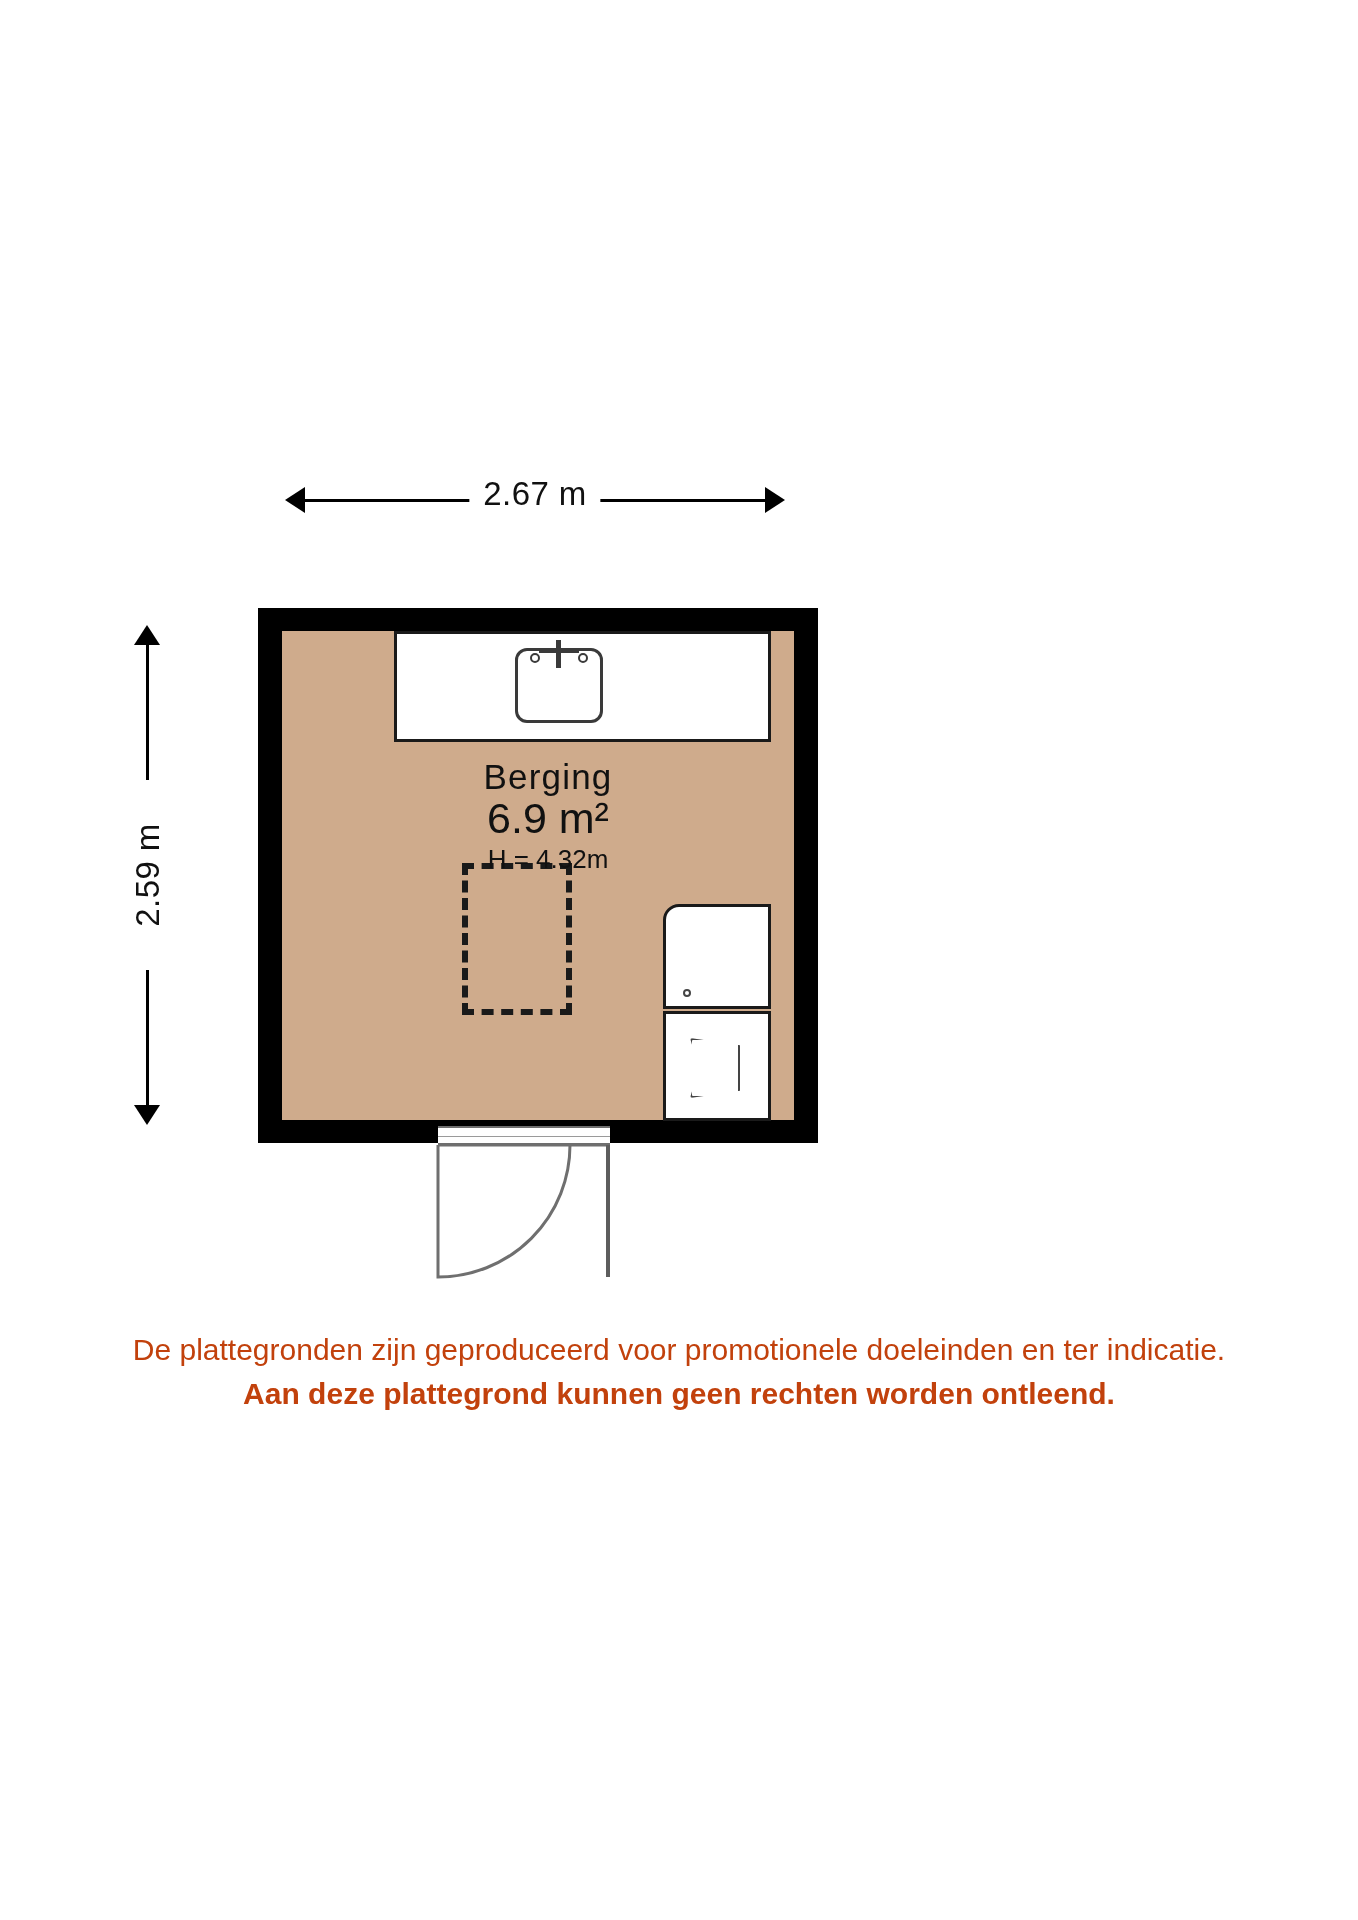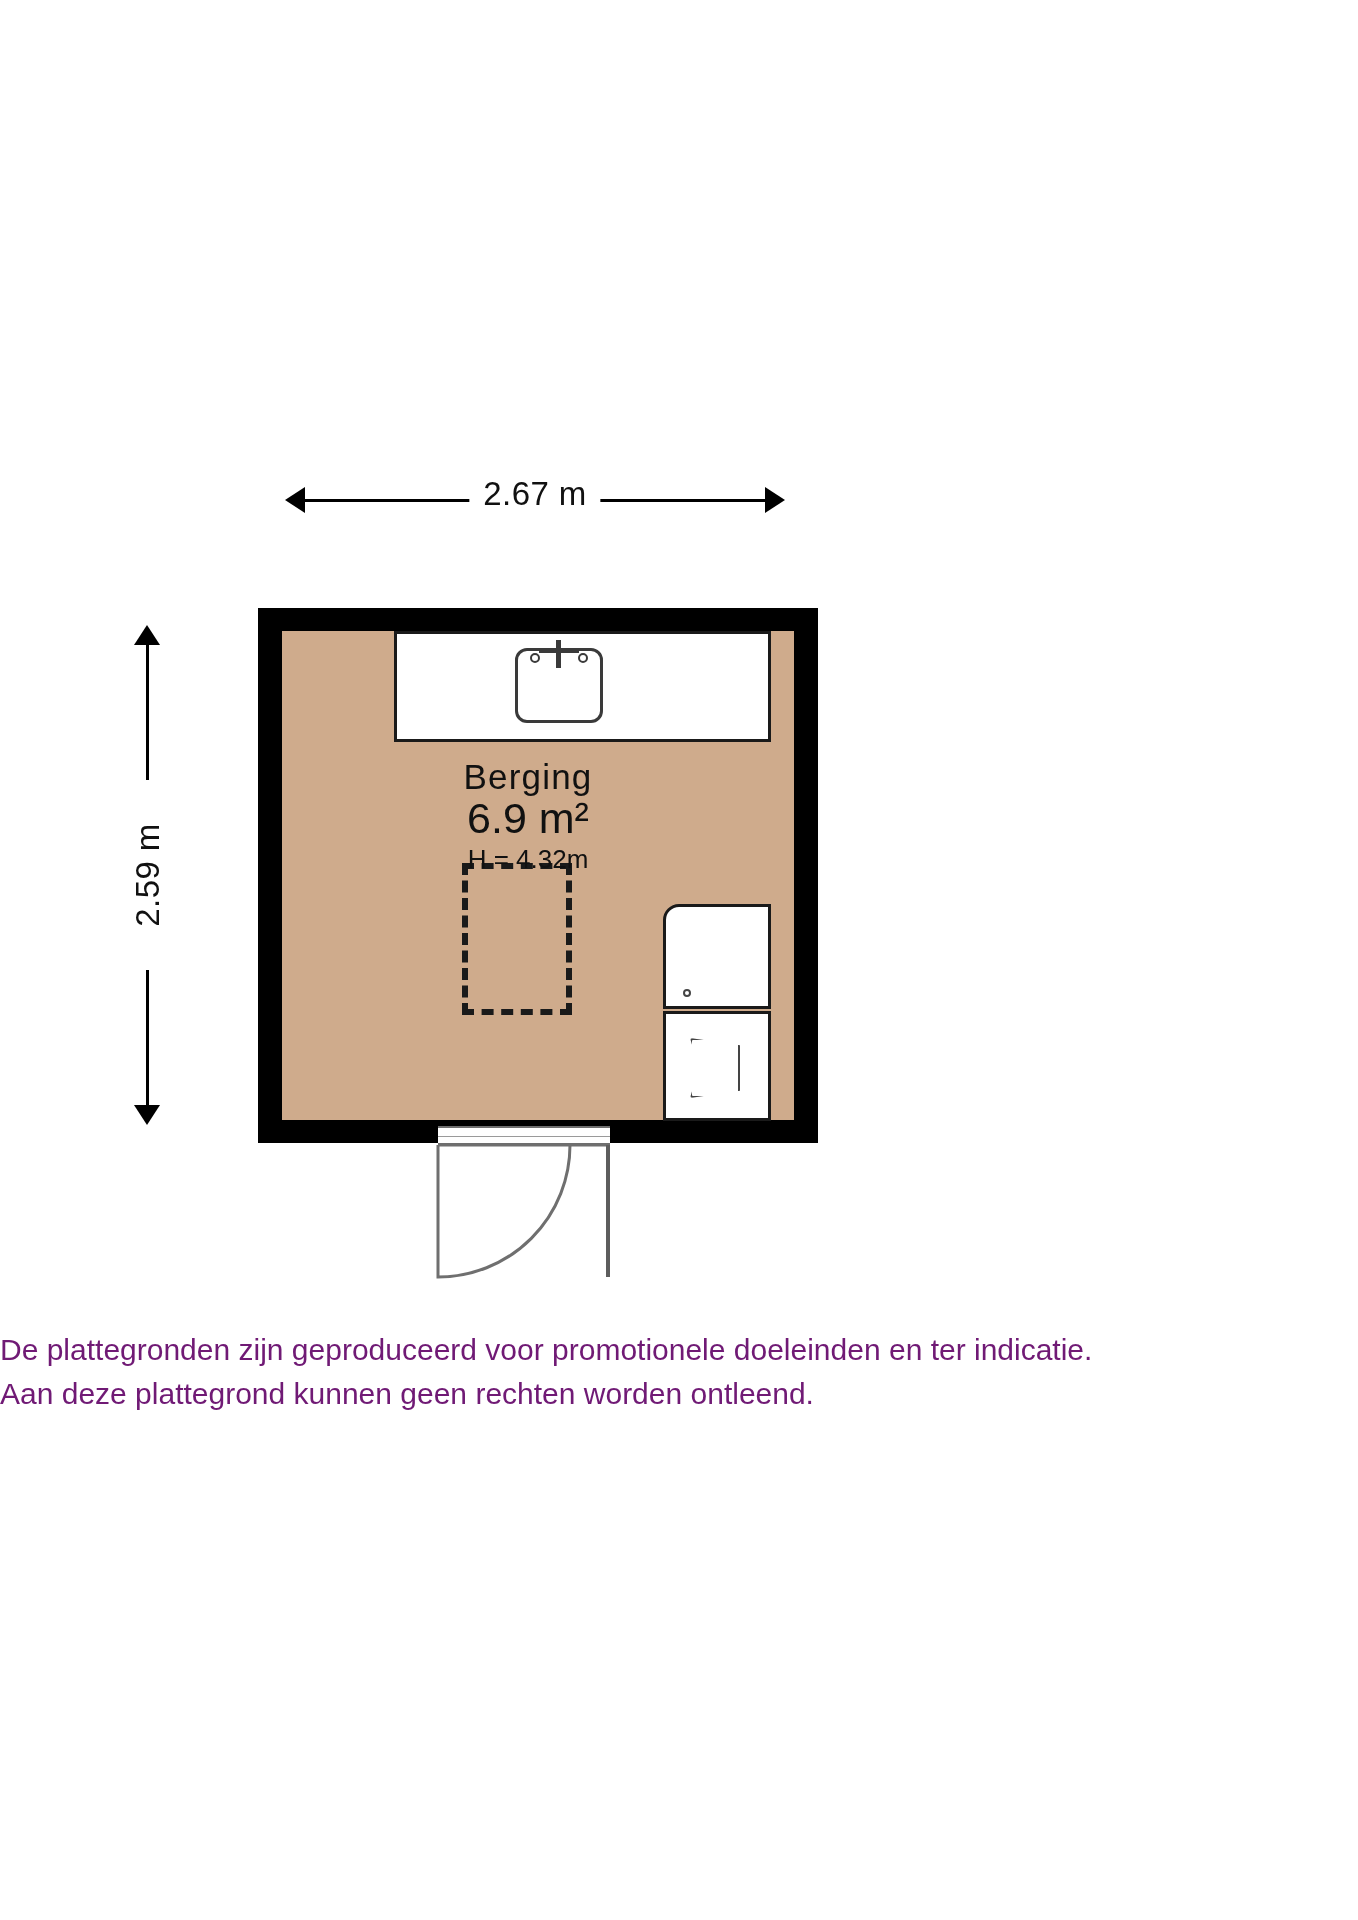--- a/index.html
+++ b/index.html
@@ -132,21 +132,21 @@
     left: 24px;
     top: 23px;
     right: 24px;
     bottom: 23px;
     background: #cfab8c;
   }
 
   
   .room-label {
     position: absolute;
-    left: 308px;
+    left: 328px;
     top: 755px;
     width: 440px;
     text-align: center;
     pointer-events: none;
   }
   .room-label .name {
     font-size: 35px;
     letter-spacing: 1.2px;
     line-height: 43px;
   }
@@ -299,26 +299,28 @@
     width: 200px;
     height: 160px;
   }
 
   
   .disclaimer {
     position: absolute;
     left: 0;
     top: 1328px;
     width: 1358px;
+    text-align: center;
     font-size: 30px;
     line-height: 44px;
-    color: #701a75;
+    color: #c2410c;
   }
   .disclaimer .line2 {
     display: block;
+    font-weight: bold;
   }
 </style>
 </head>
 <body>
 
 <div id="floorplan-stage">
 
   <div class="dim-top">
     <div class="arrow-l"></div>
     <div class="line"></div>

